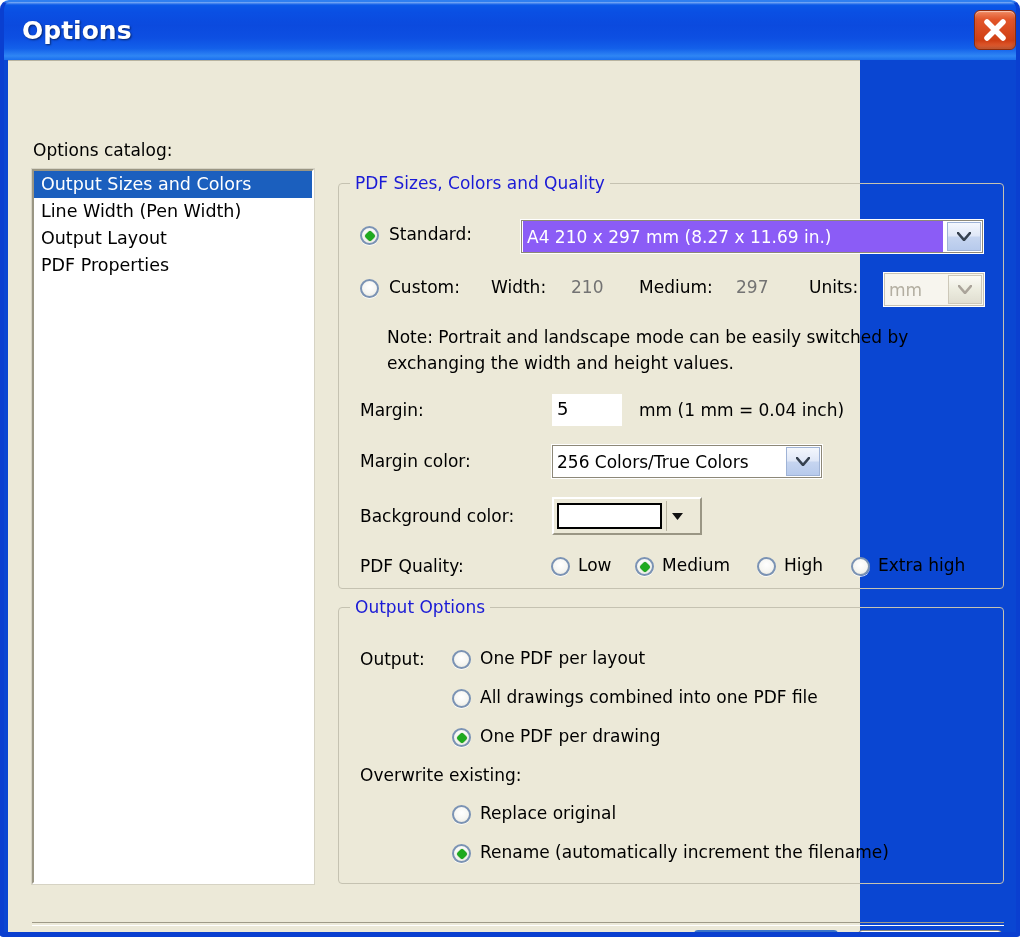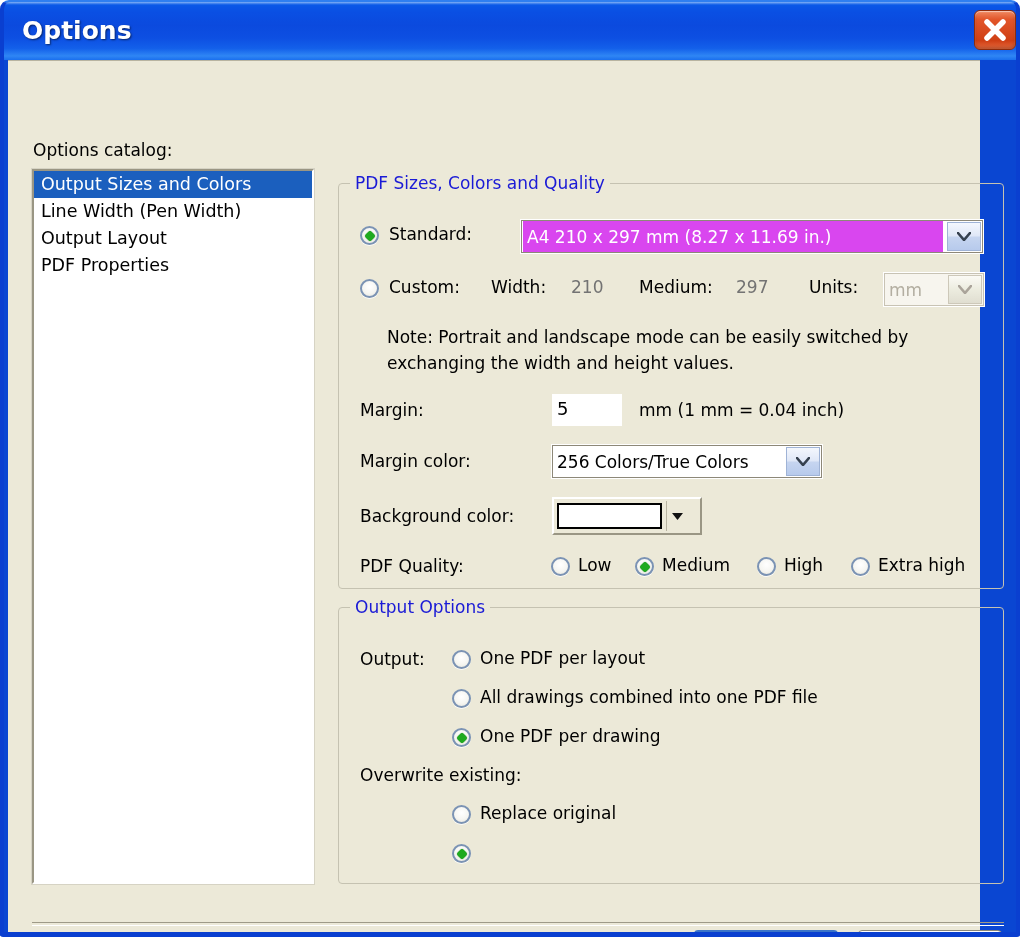--- a/index.html
+++ b/index.html
@@ -62,21 +62,21 @@
     border: 1px solid #8d2b0c;
     box-shadow: inset 0 1px 1px rgba(255,255,255,.55), inset 0 -2px 3px rgba(0,0,0,.2);
     cursor: pointer;
   }
   .close-btn svg { position: absolute; left: 7px; top: 6px; }
 
   
   .client {
     position: absolute;
     left: 4px; top: 58px;
-    width: 972px; height: 874px;
+    width: 852px; height: 874px;
     background: #ece9d8;
     box-sizing: border-box;
     border-top: 1px solid #b8b4a1;
   }
 
   
   .catalog-label {
     position: absolute;
     left: 25px; top: 79px;
     font-size: 17px;
@@ -178,21 +178,21 @@
   }
   .combo-value {
     flex: 1;
     font-size: 17px;
     padding-left: 4px;
     color: #000;
     white-space: nowrap;
     overflow: hidden;
   }
   .combo.selected-blue .combo-value {
-    background: #d946ef;
+    background: #8b5cf6;
     color: #ffffff;
     height: 100%;
     display: flex;
     align-items: center;
     margin: 0 4px 0 1px;
   }
   .combo-arrow {
     width: 34px;
     align-self: stretch;
     margin: 1px 1px 1px 0;
@@ -387,20 +387,21 @@
 
       <div class="radio checked" style="left:113px; top:120px;"></div>
       <div class="radio-label" style="left:141px; top:118px;">One PDF per drawing</div>
 
       <div class="lbl" style="left:21px; top:157px;">Overwrite existing:</div>
 
       <div class="radio" style="left:113px; top:197px;"></div>
       <div class="radio-label" style="left:141px; top:195px;">Replace original</div>
 
       <div class="radio checked" style="left:113px; top:236px;"></div>
+      <div class="radio-label" style="left:141px; top:234px;">Rename (automatically increment the filename)</div>
     </div>
 
     <div class="separator"></div>
     <button class="btn" id="btn-ok">OK</button>
     <button class="btn" id="btn-cancel">Cancel</button>
 
   </div>
 </div>
 
 </body></html>

